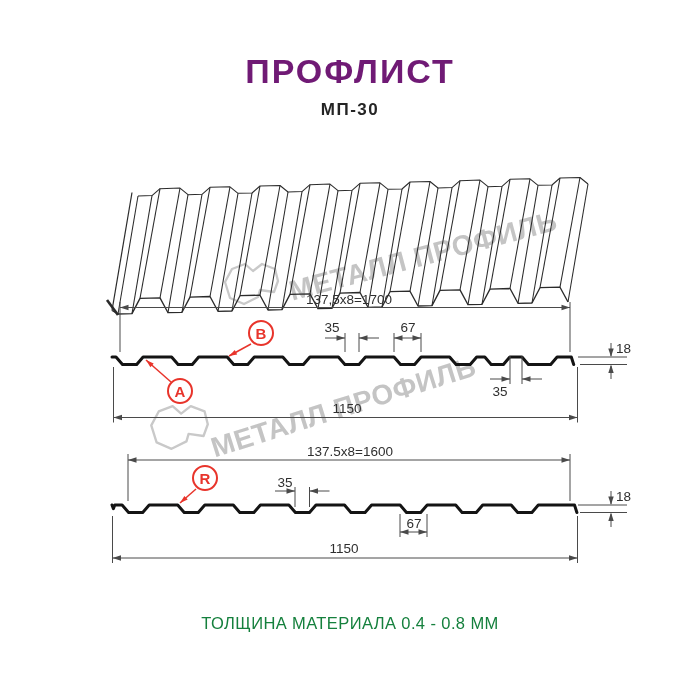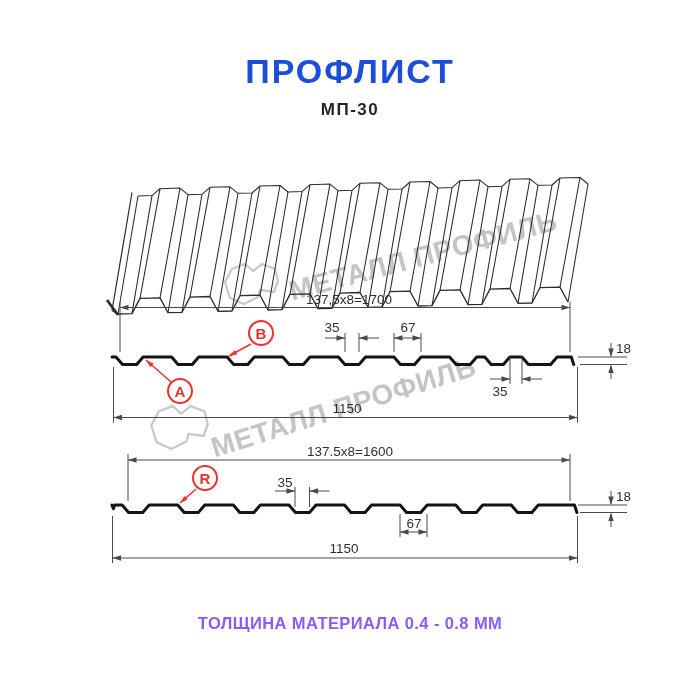--- a/index.html
+++ b/index.html
@@ -1,22 +1,22 @@
 <!DOCTYPE html>
 <html><head>
 <meta charset="utf-8">
 <style>
   html,body{margin:0;padding:0;}
   body{width:700px;height:700px;position:relative;background:#ffffff;overflow:hidden;
        font-family:"Liberation Sans", sans-serif;}
   .abs{position:absolute;}
   .ctr{transform:translateX(-50%);white-space:nowrap;}
-  #title{top:52px;left:350px;font-size:34px;font-weight:800;letter-spacing:2px;color:#1d4ed8;}
+  #title{top:52px;left:350px;font-size:34px;font-weight:800;letter-spacing:2px;color:#701a75;}
   #subtitle{top:100px;left:350px;font-size:17px;font-weight:700;letter-spacing:1.5px;color:#242424;}
-  #note{top:614px;left:350px;font-size:16.5px;font-weight:700;letter-spacing:.4px;color:#8b5cf6;}
+  #note{top:614px;left:350px;font-size:16.5px;font-weight:400;letter-spacing:.4px;color:#15803d;}
   .dim{font-size:13.5px;color:#2f2f2f;white-space:nowrap;}
   .circ{width:26px;height:26px;border:2.2px solid #e8342b;border-radius:50%;
         color:#e8342b;font-size:15px;font-weight:700;display:flex;align-items:center;
         justify-content:center;box-sizing:border-box;background:transparent;}
   .wmtext{font-size:28px;font-weight:700;letter-spacing:.5px;color:#c4c4c4;
           transform-origin:0 50%;white-space:nowrap;}
   #wm1text{left:290px;top:276px;transform:rotate(-15deg);}
   #wm2text{left:212px;top:433px;transform:rotate(-17.5deg);}
   svg{display:block;}
 </style>

